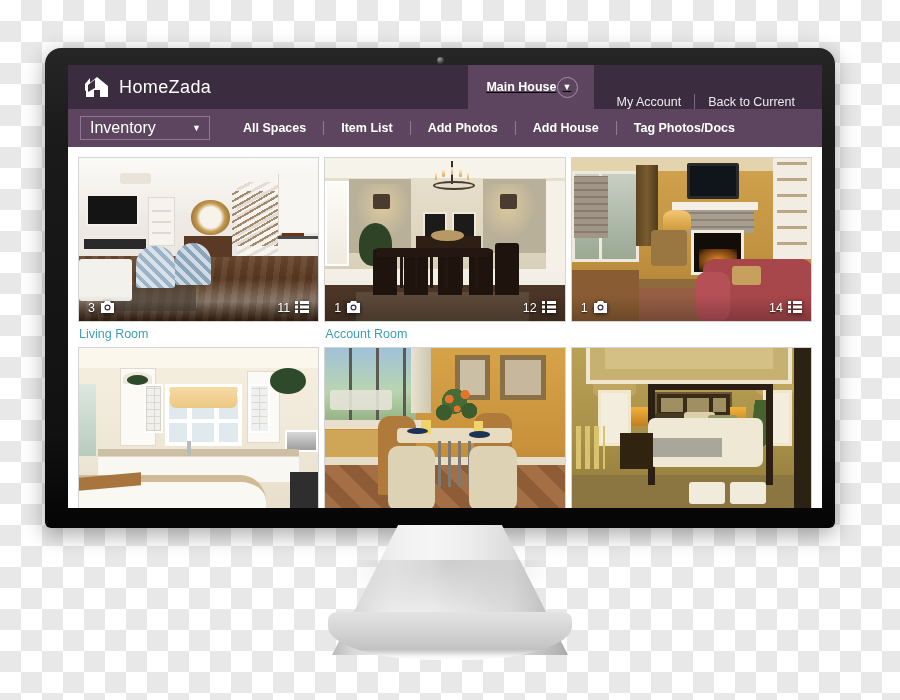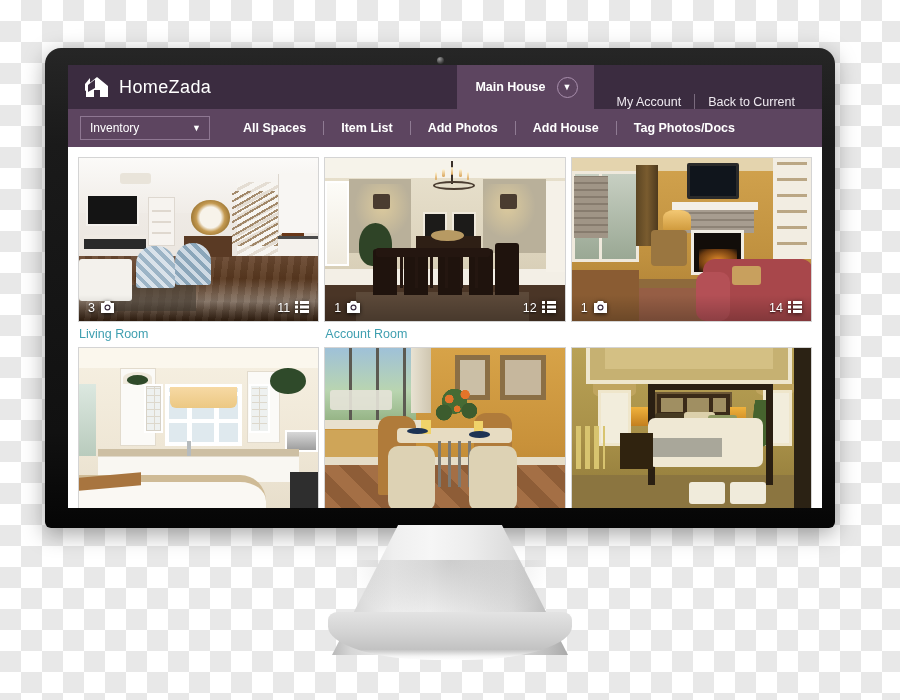--- a/index.html
+++ b/index.html
@@ -86,23 +86,24 @@
     flex: 0 0 auto;
   }
   #brand svg { display: block; }
   #brand-name {
     color: #fff; font-size: 18px; letter-spacing: .4px;
     font-weight: 400;
   }
   #header-spacer { flex: 1 1 auto; }
   #house-selector {
     background: #5d4560;
-    display: flex; align-items: center; gap: 11px;
+    display: flex; align-items: center; 
     padding: 0 16px 0 18px;
     cursor: pointer;
+    text-decoration: underline;
   }
   #house-selector-label { color: #fff; font-size: 12.5px; font-weight: bold; }
   #house-selector-chevron {
     width: 21px; height: 21px; border-radius: 50%;
     border: 1px solid #a98fad;
     display: flex; align-items: center; justify-content: center;
     color: #fff; font-size: 9px; line-height: 1;
   }
   #header-right {
     display: flex; align-items: flex-end;
@@ -125,21 +126,21 @@
   }
   #inventory-select {
     width: 130px; height: 24px;
     border: 1px solid #8e7792;
     background: transparent;
     display: flex; align-items: center; justify-content: space-between;
     padding: 0 8px 0 9px;
     cursor: pointer;
     margin-right: 16px;
   }
-  #inventory-select-label { color: #fff; font-size: 12px; }
+  #inventory-select-label { color: #fff; font-size: 16px; }
   #inventory-select-chevron { color: #fff; font-size: 9px; line-height: 1; }
   .nav-item {
     color: #ffffff; font-size: 12.5px; font-weight: bold;
     padding: 0 17px; cursor: pointer; white-space: nowrap;
   }
   .nav-item.active { color: #ffffff; }
   .nav-divider { width: 1px; height: 14px; background: #8f7b93; }
 
   
   #content {

